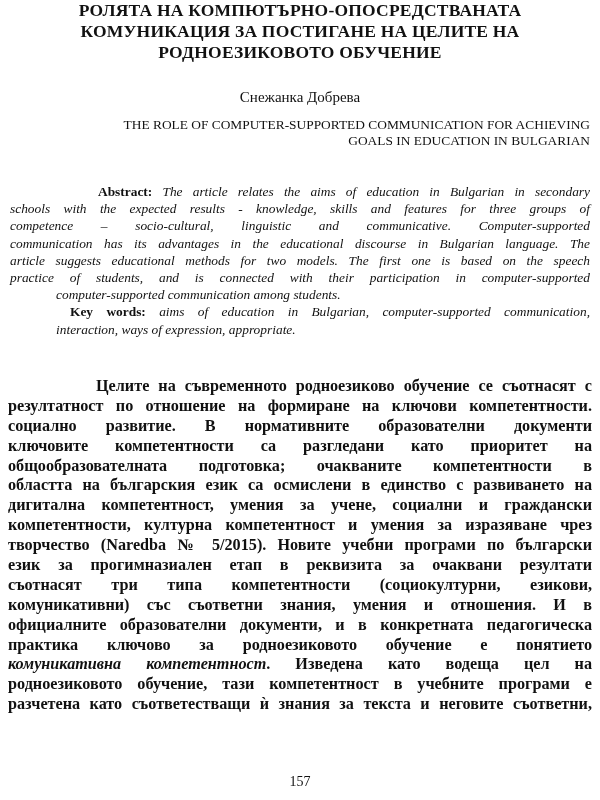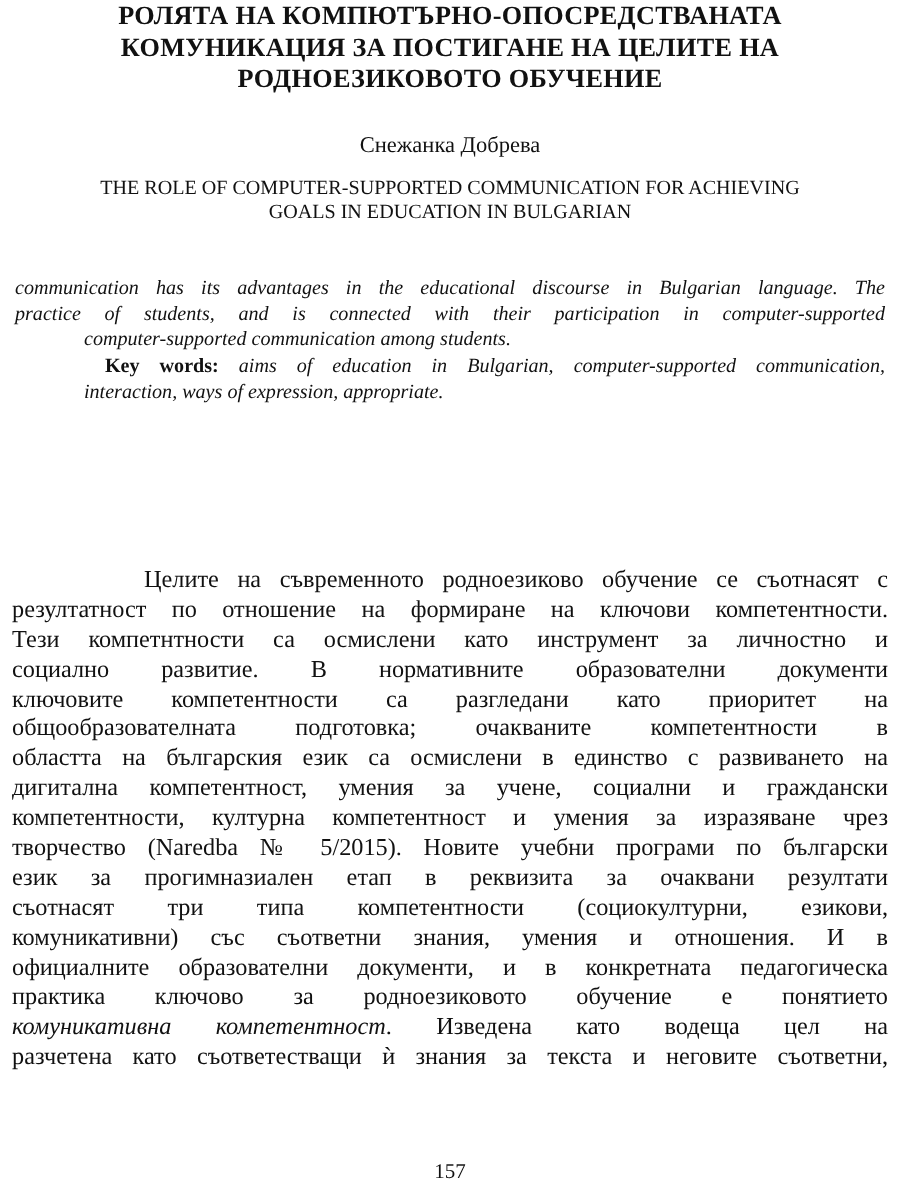--- a/index.html
+++ b/index.html
@@ -12,21 +12,21 @@
       position: absolute; left: 20px; width: 560px; top: 0px;
       text-align: center; font-weight: bold; font-size: 17.5px; line-height: 21px;
       letter-spacing: 0.2px;
     }
     .title div { white-space: nowrap; }
     .author-bg {
       position: absolute; top: 88px; left: 0; width: 600px; text-align: center;
       font-size: 15px; line-height: 18px;
     }
     .title-en {
-      position: absolute; top: 117px; left: 10px; width: 580px; text-align: center;
+      position: absolute; top: 117px; left: 10px; width: 580px; text-align: right;
       font-size: 13.4px; line-height: 16px;
     }
     .title-en div { white-space: nowrap; }
     .author-en {
       position: absolute; top: 148px; left: 0; width: 600px; text-align: center;
       font-size: 13.4px; line-height: 16px;
     }
     .abstract {
       position: absolute; top: 183px; left: 10px; width: 580px;
       font-size: 13.4px; line-height: 17.2px;
@@ -34,21 +34,21 @@
     .abstract .line { display: block; white-space: nowrap; text-align: justify; text-align-last: justify; height: 17.2px; }
     .abstract .line.last { text-align-last: left; margin-left: 46px; }
     .abstract .indent { padding-left: 88px; }
     .abstract .kw-indent { padding-left: 60px; }
     .abstract b { font-weight: bold; font-style: normal; }
     .abstract i { font-style: italic; }
     .body-text {
       position: absolute; top: 377px; left: 8px; width: 584px;
       font-size: 16.2px; line-height: 19.9px;
     }
-    .body-text .line { display: block; white-space: nowrap; text-align: justify; text-align-last: justify; height: 19.9px; }
+    .body-text .line { display: block; white-space: nowrap; text-align: justify; text-align-last: justify; height: 19.9px; font-weight: bold; }
     .body-text .indent { padding-left: 88px; }
     .body-text i { font-style: italic; }
     .page-number {
       position: absolute; top: 774px; left: 0; width: 600px; text-align: center;
       font-size: 14px; line-height: 16px;
     }
   </style>
 </head>
 <body>
 
@@ -62,41 +62,45 @@
 
   <div class="author-bg">Снежанка Добрева</div>
 
   <div class="title-en">
     <div>THE ROLE OF COMPUTER-SUPPORTED COMMUNICATION FOR ACHIEVING</div>
     <div>GOALS IN EDUCATION IN BULGARIAN</div>
   </div>
 
 
   <div class="abstract">
+    <span class="line indent"><b>Abstract:</b> <i>The article relates the aims of education in Bulgarian in secondary</i></span>
+    <span class="line"><i>schools with the expected results - knowledge, skills and features for three groups of</i></span>
+    <span class="line"><i>competence – socio-cultural, linguistic and communicative. Computer-supported</i></span>
     <span class="line"><i>communication has its advantages in the educational discourse in Bulgarian language. The</i></span>
+    <span class="line"><i>article suggests educational methods for two models. The first one is based on the speech</i></span>
     <span class="line"><i>practice of  students, and is connected with their participation in computer-supported</i></span>
     <span class="line last"><i>computer-supported communication among students.</i></span>
     <span class="line kw-indent"><b>Key words:</b> <i>aims of education in Bulgarian, computer-supported communication,</i></span>
     <span class="line last"><i>interaction, ways of expression, appropriate.</i></span>
   </div>
 
   <div class="body-text">
     <span class="line indent">Целите на съвременното родноезиково обучение се съотнасят с</span>
     <span class="line">резултатност по отношение на формиране на ключови компетентности.</span>
-    <span class="line">Тези компетнтности са осмислени като инструмент за личностно и</span>
     <span class="line">социално развитие. В нормативните образователни документи</span>
     <span class="line">ключовите компетентности са разгледани като приоритет на</span>
     <span class="line">общообразователната подготовка; очакваните компетентности в</span>
     <span class="line">областта на българския език са осмислени в единство с развиването на</span>
     <span class="line">дигитална компетентност, умения за учене, социални и граждански</span>
     <span class="line">компетентности, културна компетентност и умения за изразяване чрез</span>
     <span class="line">творчество (Naredba № 5/2015). Новите учебни програми по български</span>
     <span class="line">език за прогимназиален етап в реквизита за очаквани резултати</span>
     <span class="line">съотнасят три типа компетентности (социокултурни, езикови,</span>
     <span class="line">комуникативни) със съответни знания, умения и отношения. И в</span>
     <span class="line">официалните образователни документи, и в конкретната педагогическа</span>
     <span class="line">практика ключово за родноезиковото обучение е понятието</span>
     <span class="line"><i>комуникативна компетентност</i><span>. Изведена като водеща цел на</span></span>
+    <span class="line">родноезиковото обучение, тази компетентност в учебните програми е</span>
     <span class="line">разчетена като съответестващи ѝ знания за текста и неговите съответни,</span>
   </div>
 
   <div class="page-number">157</div>
 </div>
 
 </body></html>

